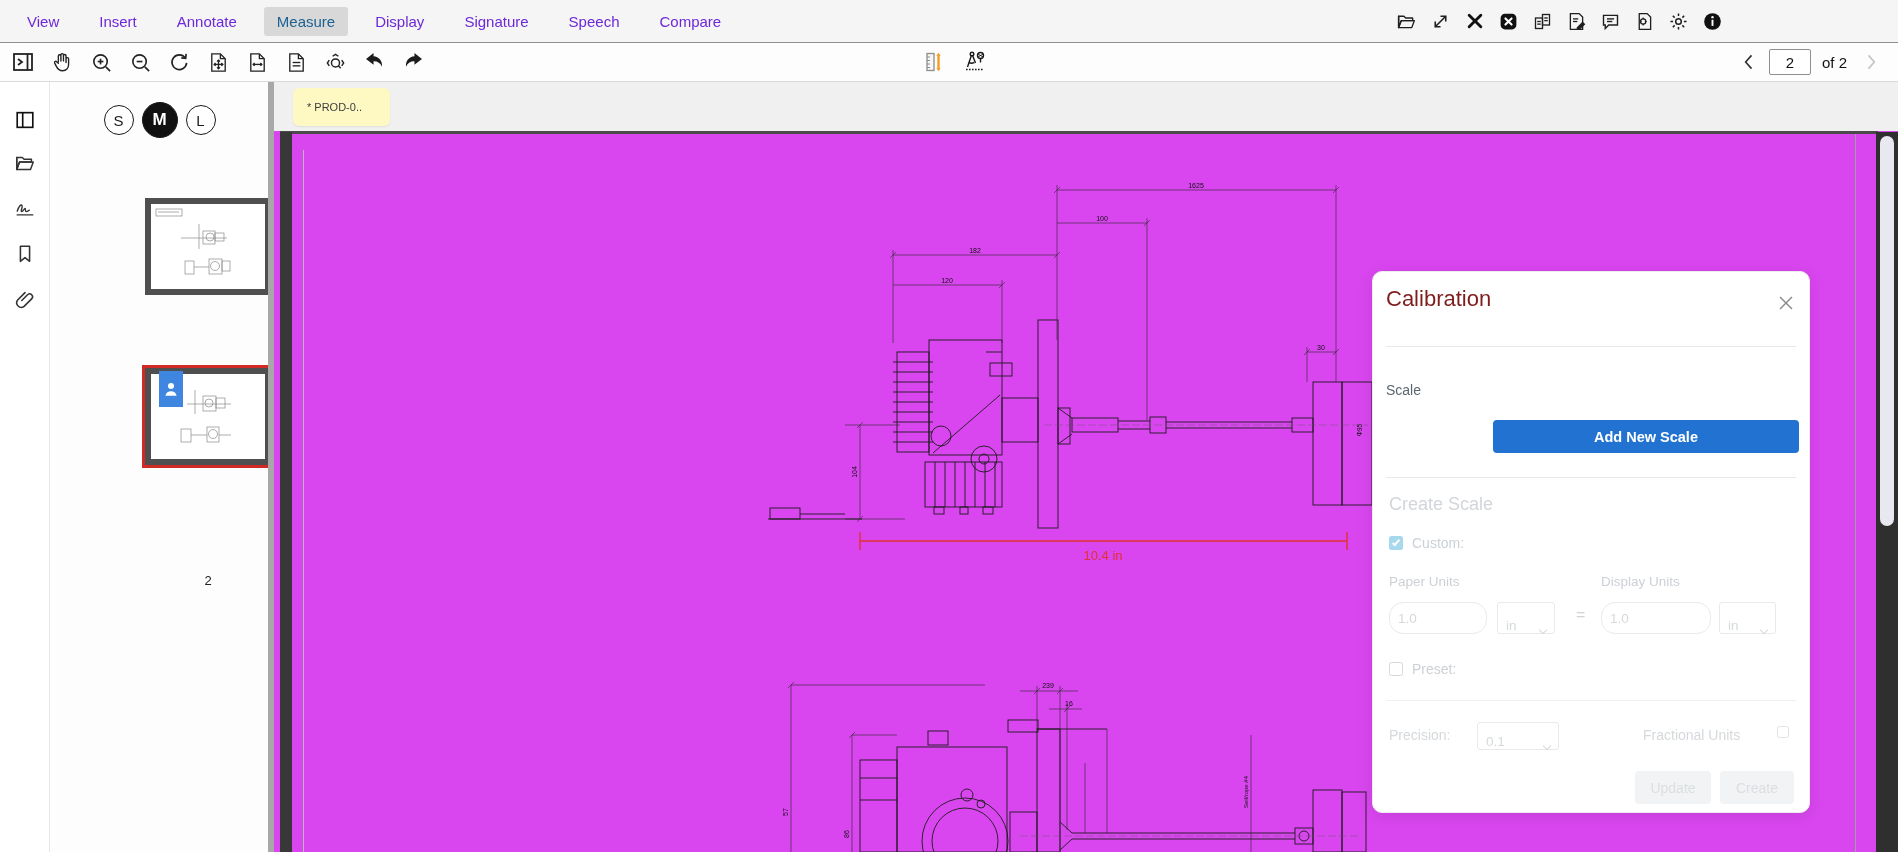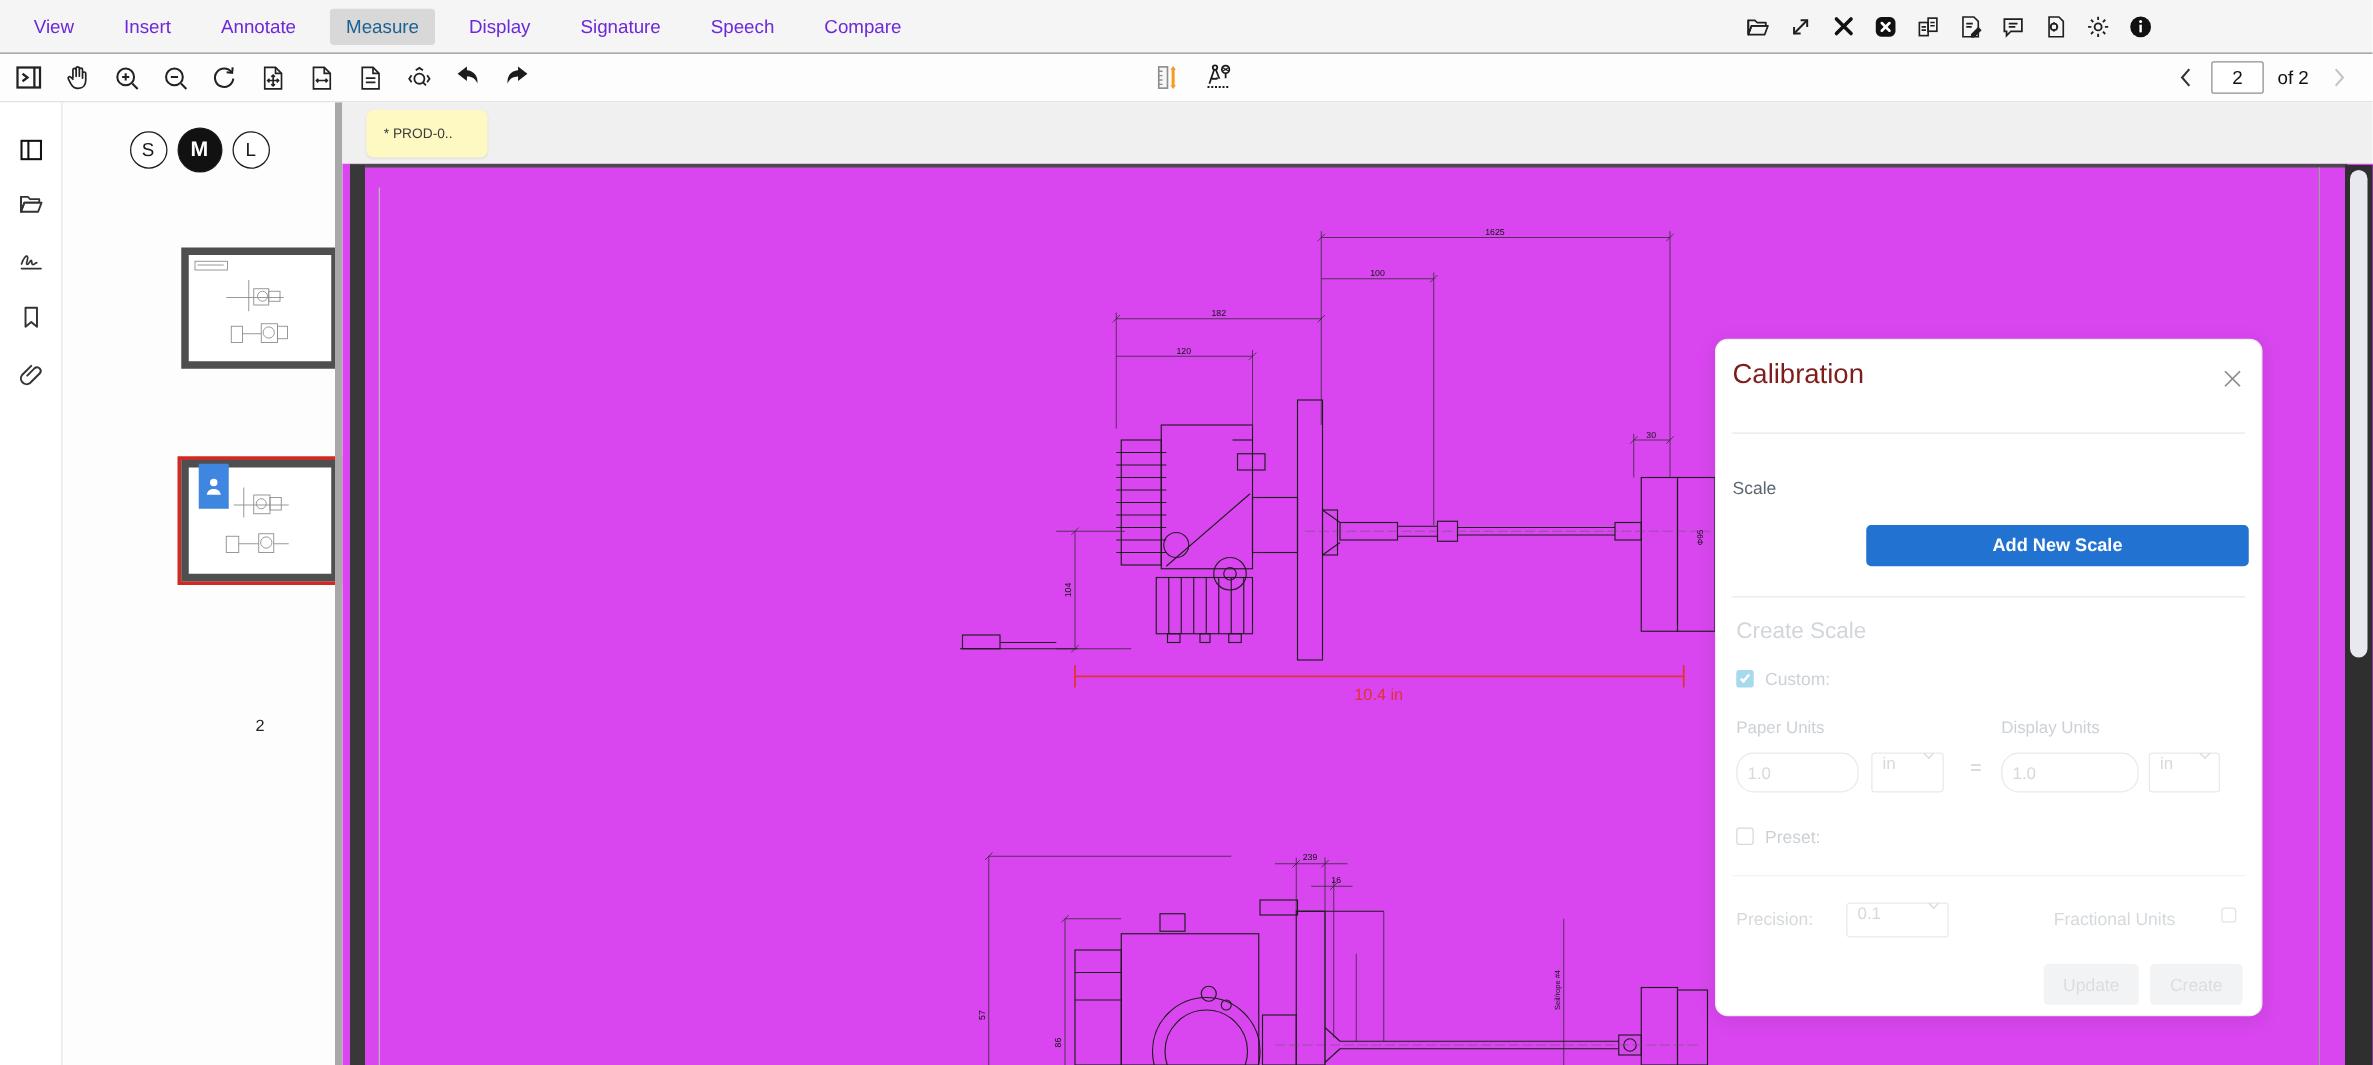--- a/index.html
+++ b/index.html
@@ -74,21 +74,21 @@
   .caret-down { width:0; height:0; border-left:5px solid transparent; border-right:5px solid transparent; border-top:6.5px solid #2a2a2a; }
   #add-scale-btn { position:absolute; left:120px; top:148px; width:306px; height:33px; background:#2273d1; border:none;
     border-radius:4px; color:#fff; font-size:14.5px; font-weight:600; font-family:"Liberation Sans",sans-serif; }
   .cbox { position:absolute; width:14px; height:14px; border-radius:2.5px; display:flex; align-items:center; justify-content:center; }
   .cbox.checked { background:#a6d9ec; }
   .cbox.empty { background:#fff; border:1.4px solid #d5d9dc; }
   .check { width:4px; height:8px; border-right:2px solid #fff; border-bottom:2px solid #fff; transform:rotate(40deg); margin-top:-2px; }
   .tin { position:absolute; height:32px; border:1px solid #e7e9eb; border-radius:14px; background:#fff; padding:0 8px;
     font-size:13.5px; color:#d5d9dc; font-family:"Liberation Sans",sans-serif; }
   .tsel { position:absolute; height:32px; border:1px solid #e7e9eb; border-radius:3px; background:#fff;
-    display:flex; align-items:flex-start; padding:0 8px; font-size:13.5px; color:#d5d9dc; }
+    display:flex; align-items:flex-end; padding:0 8px; font-size:13.5px; color:#d5d9dc; }
   .chev { width:6px; height:6px; border-right:1.5px solid #d5d9dc; border-bottom:1.5px solid #d5d9dc; transform:rotate(45deg); margin-left:auto; margin-top:-3px; }
   .dis-btn { position:absolute; height:33px; background:#f2f3f4; border:none; border-radius:4px; color:#dbdee1;
     font-size:14px; font-family:"Liberation Sans",sans-serif; }
 </style>
 </head>
 <body>
 
 <div id="menubar">
   <div id="menu-items">
     <div class="menu-item">View</div>

